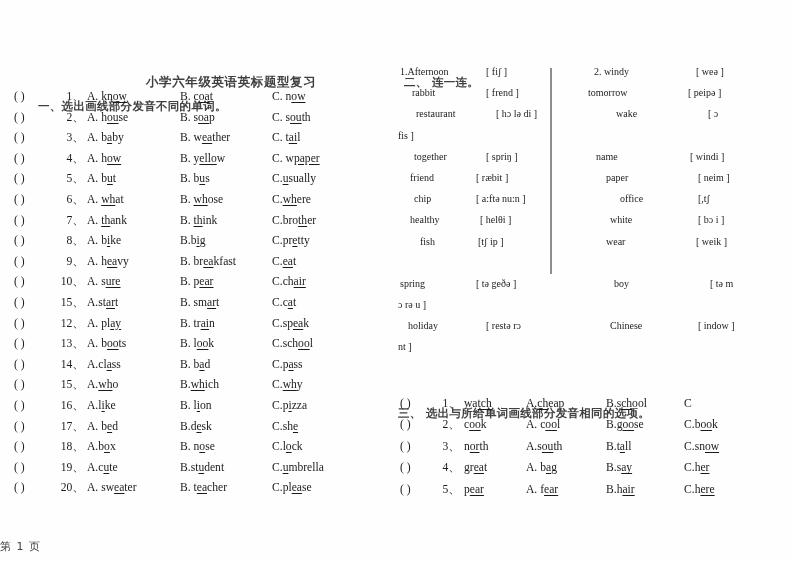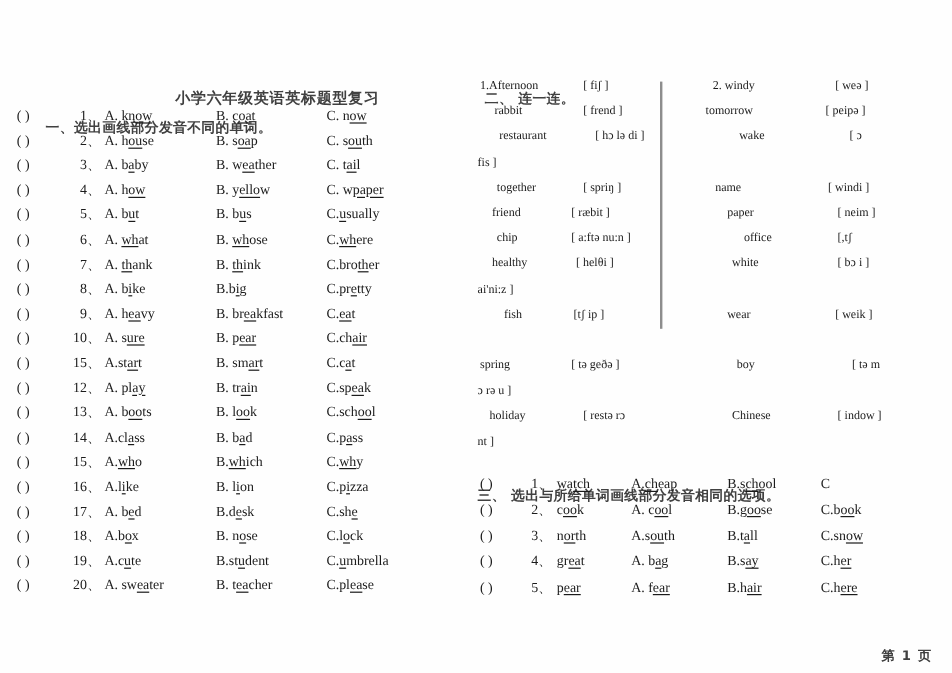--- a/index.html
+++ b/index.html
@@ -133,25 +133,25 @@
   .q3-row .qnum  { width: 20px; flex: 0 0 20px; text-align: right; padding-right: 4px;}
   .q3-row .stem  { width: 62px; flex: 0 0 62px; }
   .q3-row .opt.a { width: 80px; }
   .q3-row .opt.b { width: 78px; }
   .q3-row .opt.c { width: 80px; }
 
   
   #footer {
     position: absolute;
     left: 0;
-    right: 16px;
+    right: 0;
     top: 512px;
-    text-align: right;
+    text-align: left;
     font-family: "DejaVu Sans", "Liberation Sans", sans-serif;
-    font-weight: bold;
+    font-weight: normal;
     font-size: 11px;
     letter-spacing: 1px;
   }
 </style>
 </head>
 <body>
 
 <div class="page">
 
   <div class="title cn">小学六年级英语英标题型复习</div>
@@ -341,23 +341,20 @@
           <span style="left:16px">chip</span>
           <span style="left:78px">[ a:ftə     nu:n ]</span>
           <span style="left:222px">office</span>
           <span style="left:300px">[,tʃ</span>
         </div>
         <div class="m-row">
           <span style="left:12px">healthy</span>
           <span style="left:82px">[     helθi ]</span>
           <span style="left:212px">white</span>
           <span style="left:300px">[ bɔ i ]</span>
-        </div>
-        <div class="m-row">
-          <span style="left:0px">ai'ni:z ]</span>
         </div>
         <div class="m-row">
           <span style="left:22px">fish</span>
           <span style="left:80px">[tʃ ip ]</span>
           <span style="left:208px">wear</span>
           <span style="left:298px">[ weik ]</span>
         </div>
         <div class="m-row"></div>
         <div class="m-row">
           <span style="left:2px">spring</span>

